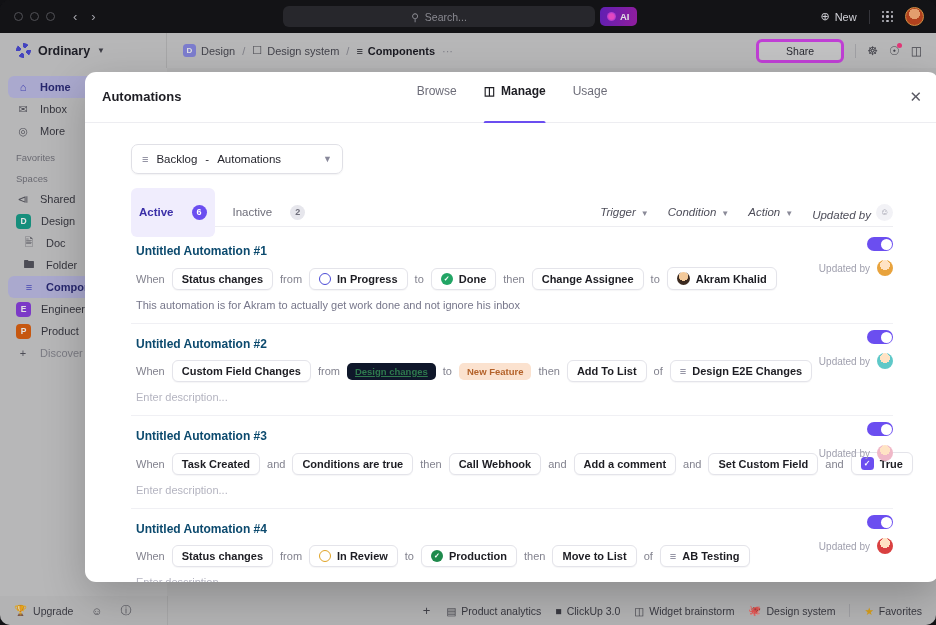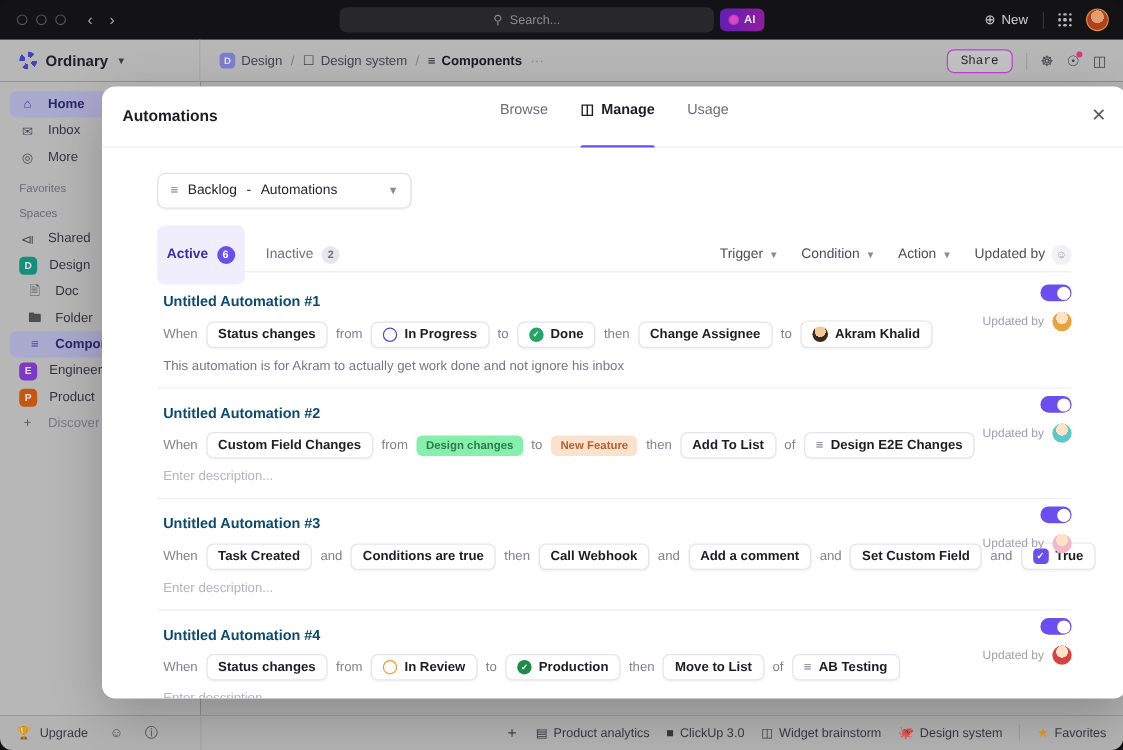--- a/index.html
+++ b/index.html
@@ -82,23 +82,23 @@
                 margin-left: 16px; font-size: 11px; color: #4a4a52; }
   .bc-sq { width: 13px; height: 13px; border-radius: 3.5px;
            background: #8b8ce8; color: #fff; font-size: 8px;
            font-weight: 700; display: flex; align-items: center;
            justify-content: center; }
   .bc-item { display: flex; align-items: center; gap: 5px; }
   .bc-item.active { color: #1b1b22; font-weight: 600; }
   .bc-slash { color: #909098; }
   .ws-right { position: absolute; right: 14px; top: 0; height: 35px;
               display: flex; align-items: center; gap: 11px; }
-  .share-btn { border: 1px solid #d946ef; border-radius: 6px;
-    padding: 3px 11px; font-size: 10.5px; color: #2c2c34;
-    background: rgba(255,255,255,.25); font-family: Liberation Mono, monospace; }
+  .share-btn { border: 3px solid #d946ef; border-radius: 6px;
+    padding: 3px 27px; font-size: 10.5px; color: #2c2c34;
+    background: rgba(255,255,255,.25); }
   .ws-icon { color: #4a4a52; font-size: 12px; position: relative;
              display: flex; align-items: center; }
   .notif-dot { position: absolute; top: -1px; right: -2px;
     width: 5px; height: 5px; border-radius: 50%; background: #ff3d85; }
 
   
   .sidebar { position: absolute; top: 68px; left: 0; width: 167px;
     height: 528px; background: #cfcfcf; padding-top: 8px; }
   .side-item { display: flex; align-items: center; gap: 10px;
     height: 22px; margin: 0 8px; padding: 0 8px; border-radius: 6px;
@@ -188,33 +188,33 @@
     background: #6b4ef0; color: #fff; border: none;
     border-radius: 7px; padding: 8px 14px;
     font-size: 11.5px; font-weight: 600;
   }
 
   .filterbar {
     margin-top: 24px; height: 29px;
     display: flex; align-items: center;
     border-bottom: 1px solid #ededf1;
   }
-  .segtab { display: flex; align-items: center; gap: 7px;
+  .segtab { display: flex; align-items: center; gap: 18px;
     padding: 17px 8px; border-radius: 6px; font-size: 11.5px;
     color: #6e6e7a; }
   .segtab.on { background: #f0edfd; color: #3b2fa8; font-weight: 600; }
   .badge { min-width: 15px; height: 15px; padding: 0 4px;
     border-radius: 8px; background: #e6e6ec; color: #6e6e7a;
     font-size: 9px; font-weight: 700; display: flex;
     align-items: center; justify-content: center; }
   .segtab.on .badge { background: #6b4ef0; color: #fff; }
   .filter-right { margin-left: auto; display: flex;
     align-items: center; gap: 19px; }
-  .fbtn { display: flex; align-items: center; gap: 5px;
-    font-size: 11.5px; color: #4e4e5a; }
+  .fbtn { display: flex; align-items: flex-end; gap: 5px;
+    font-size: 11.5px; color: #4e4e5a; font-style: italic; }
   .fcaret { font-size: 8px; color: #8a8a98; }
   .upd-avatar { width: 17px; height: 17px; border-radius: 50%;
     background: #f2f2f6; display: flex; align-items: center;
     justify-content: center; font-size: 9px; color: #9a9aa8; }
 
   
   .rows { margin-top: 4px; }
   .row { position: relative; padding: 13px 0 12px 5px;
          border-bottom: 1px solid #f0f0f4; }
   .row:last-child { border-bottom: none; }
@@ -224,21 +224,21 @@
   .kw { font-size: 11px; color: #82828e; }
   .chip {
     display: inline-flex; align-items: center; gap: 6px;
     border: 1px solid #e4e4ea; border-radius: 6px;
     padding: 4px 9px; font-size: 11px; color: #1d1d23;
     font-weight: 600; background: #fff; white-space: nowrap;
     box-shadow: 0 1px 1px rgba(20,20,40,.04);
   }
   .tag { border-radius: 5px; padding: 3px 8px; font-size: 9.5px;
          font-weight: 700; white-space: nowrap; }
-  .tag.green { background: #86efac; color: #2f7a4e; }
+  .tag.green { background: #0f172a; color: #2f7a4e; text-decoration: underline; }
   .tag.orange { background: #fbe2cf; color: #b4622a; }
   .row-desc { margin-top: 9px; font-size: 11px; }
   .row-desc.filled { color: #76768a; }
   .row-desc.ph { color: #b4b4c0; }
 
   .row-right { position: absolute; right: 0; top: 6px;
     display: flex; flex-direction: column; align-items: flex-end; gap: 9px; }
   .toggle { width: 26px; height: 14px; border-radius: 8px;
     background: #6b4ef0; position: relative; }
   .toggle::after { content: ''; position: absolute; right: 1.5px;

